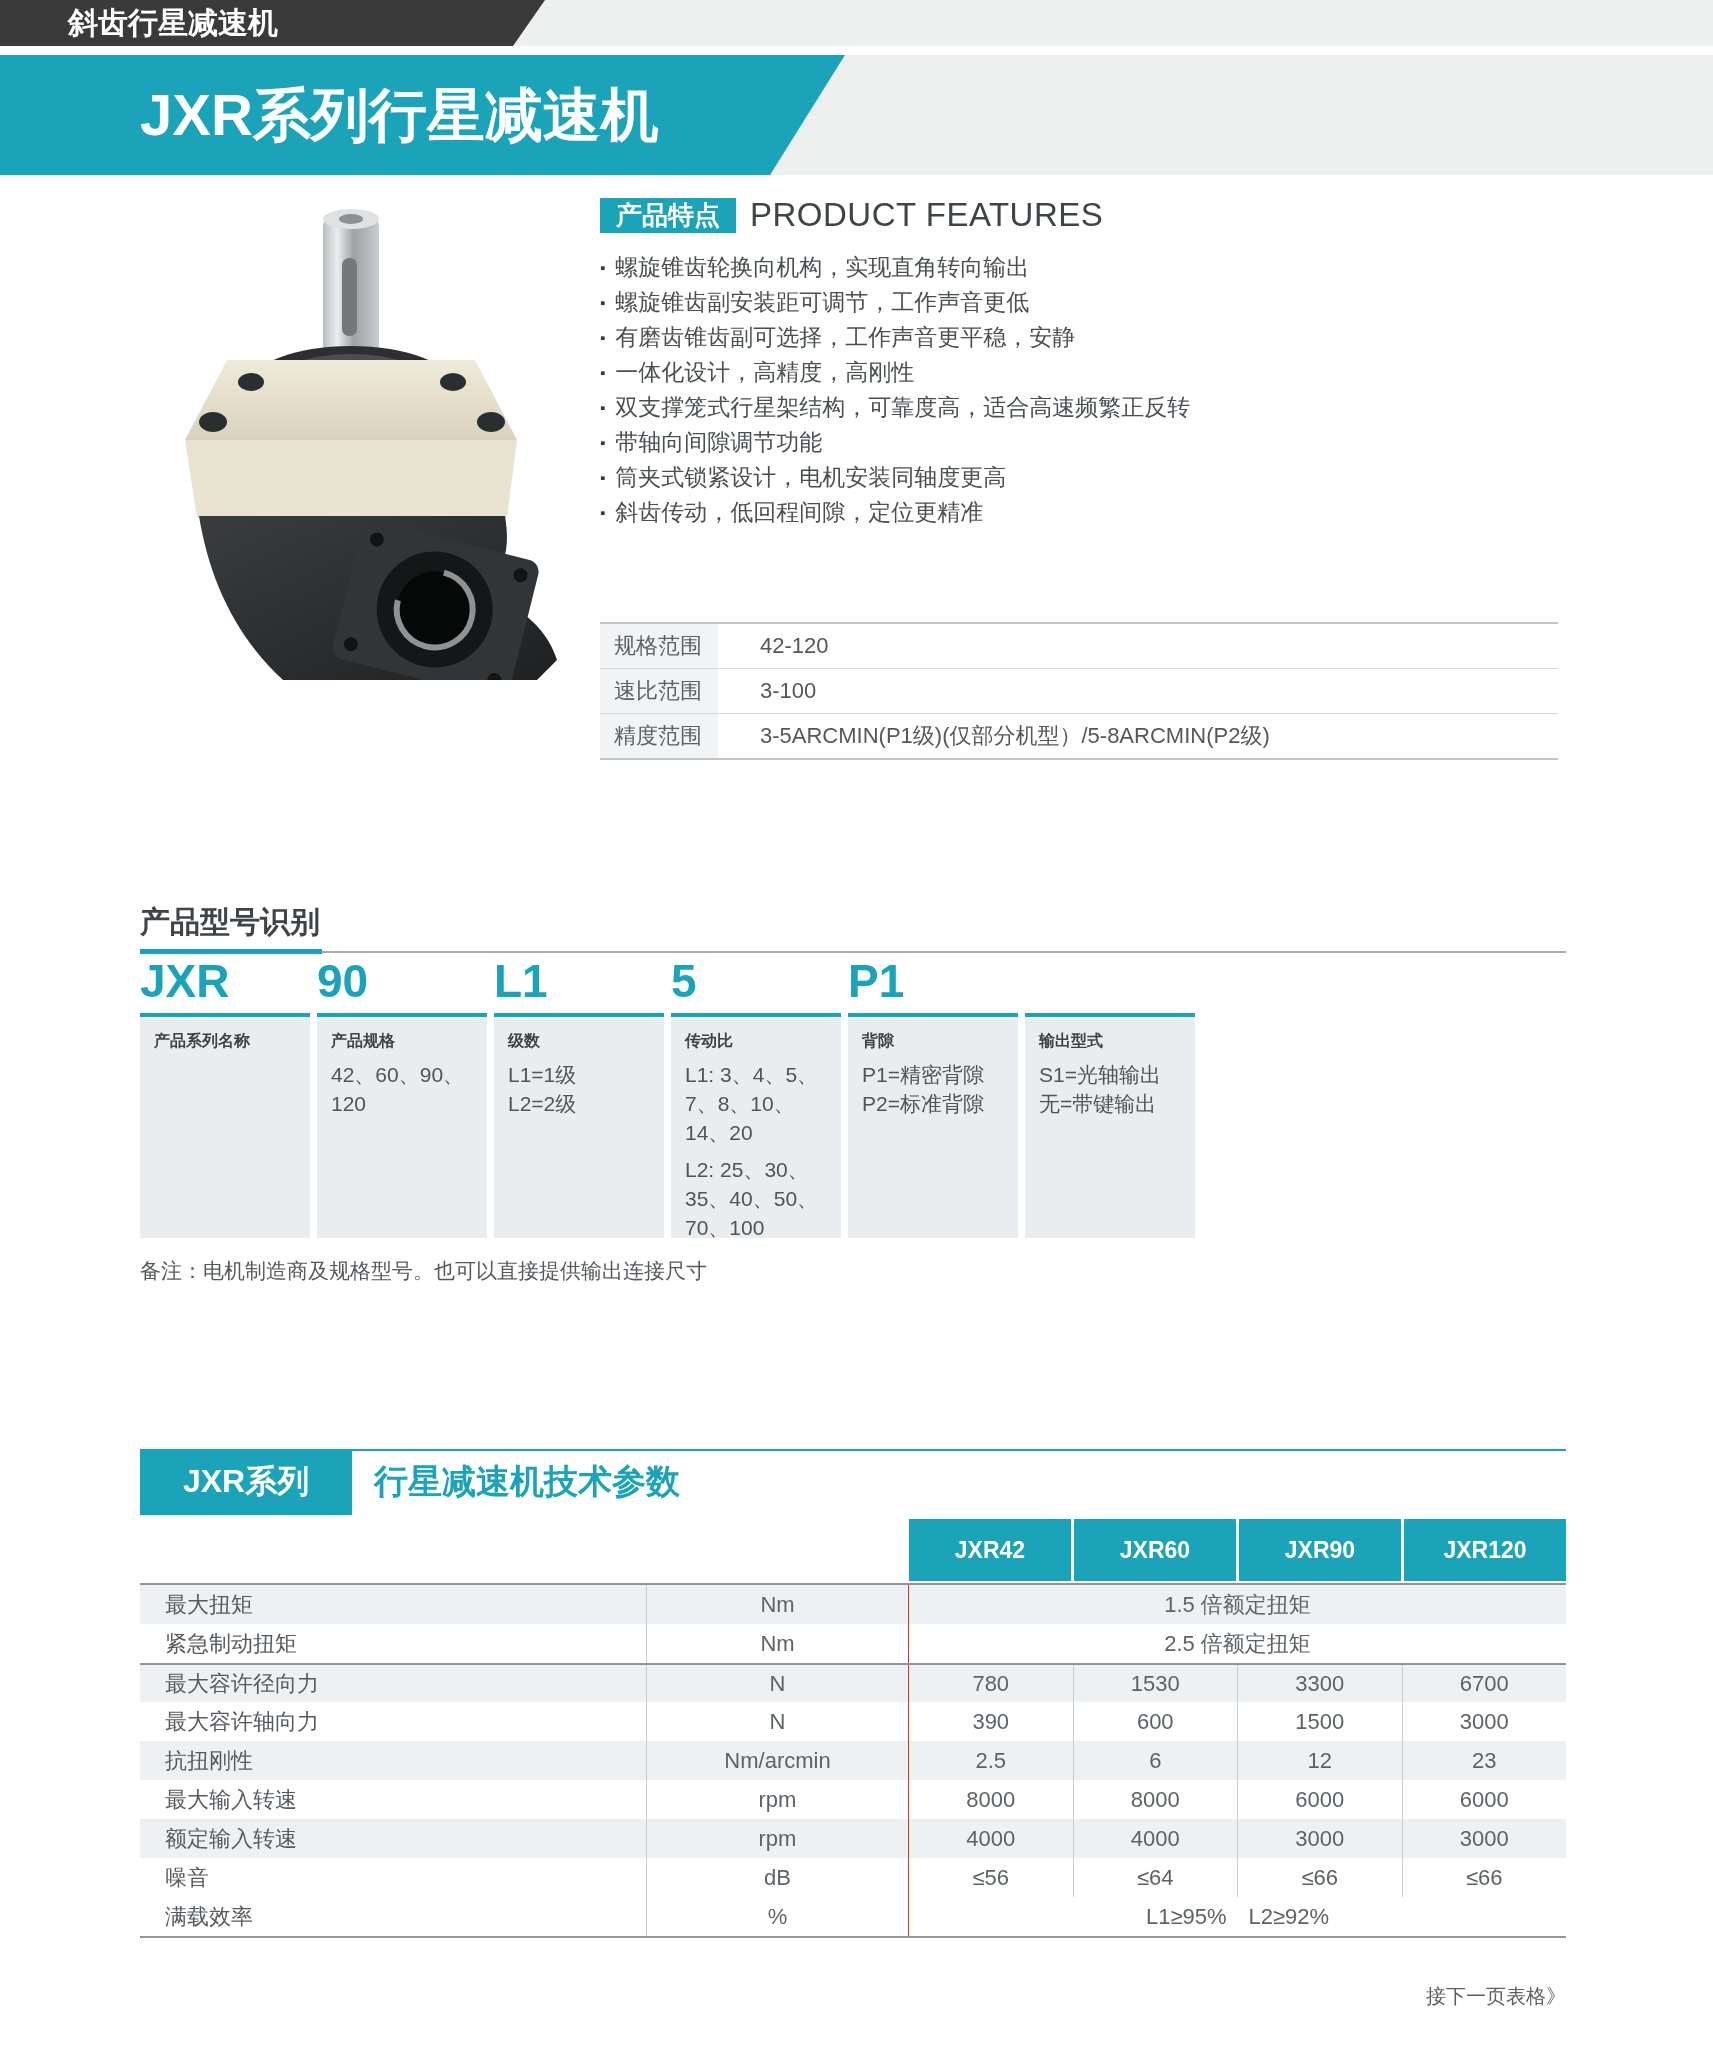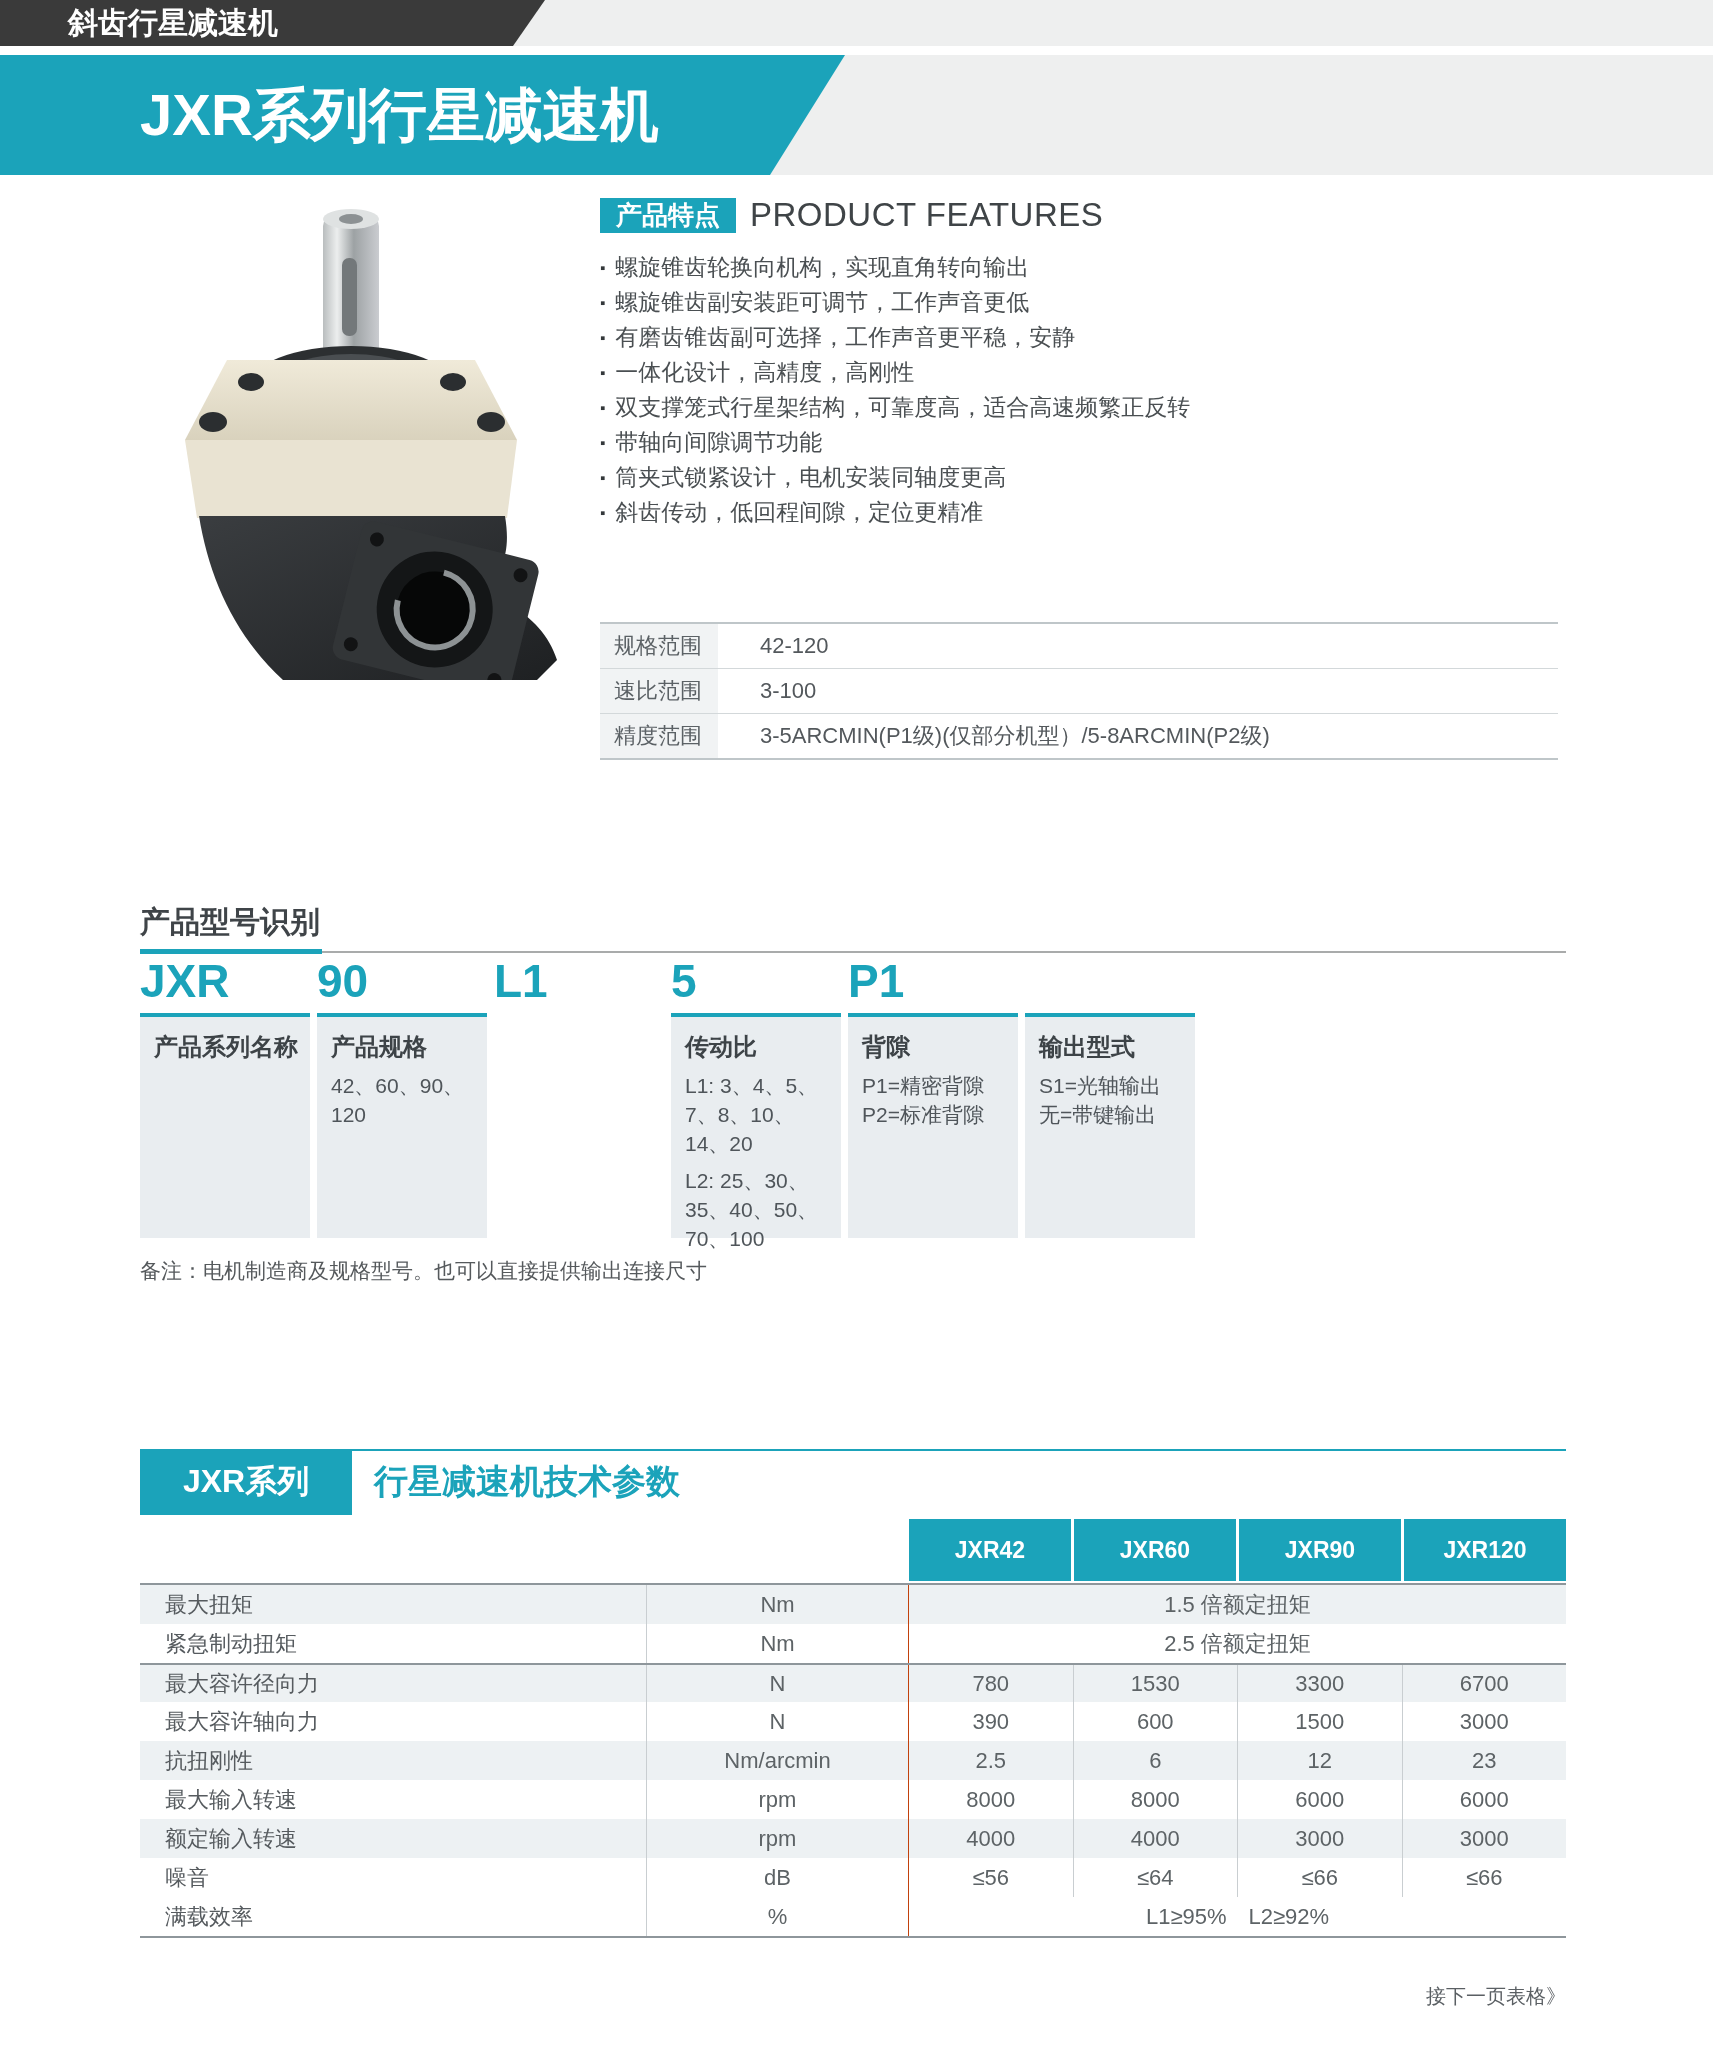--- a/index.html
+++ b/index.html
@@ -38,21 +38,21 @@
       display:flex;align-items:center;padding-left:14px;box-sizing:border-box;flex:none;}
   .spec-value{font-size:22px;color:#53585c;padding-left:42px;}
 
   
   .mid-title{position:absolute;left:140px;top:902px;font-size:30px;font-weight:bold;color:#3f4448;}
   .mid-line-teal{position:absolute;left:140px;top:949px;width:182px;height:5px;background:#1ba3ba;}
   .mid-line-gray{position:absolute;left:322px;top:951px;width:1244px;height:2px;background:#a9abab;}
   .mid-code{position:absolute;top:954px;font-size:46px;font-weight:bold;color:#1ba3ba;}
   .mid-box{position:absolute;top:1013px;width:170px;height:225px;background:#e9edf0;
       border-top:4px solid #1ba3ba;box-sizing:border-box;padding:14px 12px 0 14px;}
-  .mid-box-label{font-size:24px;font-weight:bold;color:#3d4347;margin-bottom:8px;}
+  .mid-box-label{font-size:16px;font-weight:bold;color:#3d4347;margin-bottom:8px;}
   .mid-box-line{font-size:21px;color:#4f555a;line-height:29px;}
   .mid-box-line + .mid-box-line{margin-top:8px;}
   .mid-note{position:absolute;left:140px;top:1257px;font-size:21px;color:#55595c;}
 
   
   .tp-topline{position:absolute;left:140px;top:1449px;width:1426px;height:2px;background:#1ba3ba;}
   .tp-badge{position:absolute;left:140px;top:1449px;width:212px;height:66px;background:#1ba3ba;
       color:#fff;font-size:32px;font-weight:bold;display:flex;align-items:center;justify-content:center;}
   .tp-title{position:absolute;left:374px;top:1449px;height:66px;display:flex;align-items:center;
       font-size:34px;font-weight:bold;color:#1ba3ba;}
@@ -174,20 +174,25 @@
   <div class="mid-code" style="left:671px;">5</div>
   <div class="mid-code" style="left:848px;">P1</div>
 
   <div class="mid-box" style="left:140px;">
     <div class="mid-box-label">产品系列名称</div>
   </div>
   <div class="mid-box" style="left:317px;">
     <div class="mid-box-label">产品规格</div>
     <div class="mid-box-line">42、60、90、120</div>
   </div>
+  <div class="mid-box" style="left:494px;">
+    <div class="mid-box-label">级数</div>
+    <div class="mid-box-line">L1=1级</div>
+    <div class="mid-box-line" style="margin-top:0;">L2=2级</div>
+  </div>
   <div class="mid-box" style="left:671px;">
     <div class="mid-box-label">传动比</div>
     <div class="mid-box-line">L1: 3、4、5、7、8、10、14、20</div>
     <div class="mid-box-line">L2: 25、30、35、40、50、70、100</div>
   </div>
   <div class="mid-box" style="left:848px;">
     <div class="mid-box-label">背隙</div>
     <div class="mid-box-line">P1=精密背隙</div>
     <div class="mid-box-line" style="margin-top:0;">P2=标准背隙</div>
   </div>

